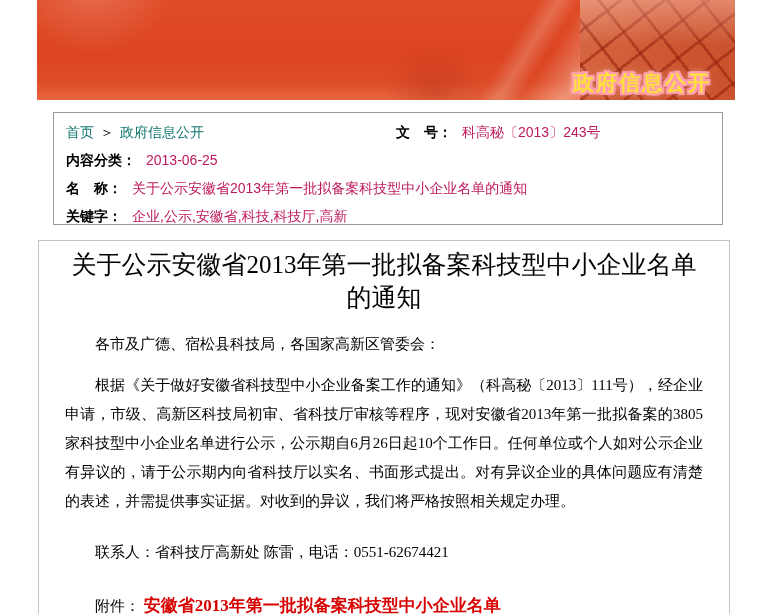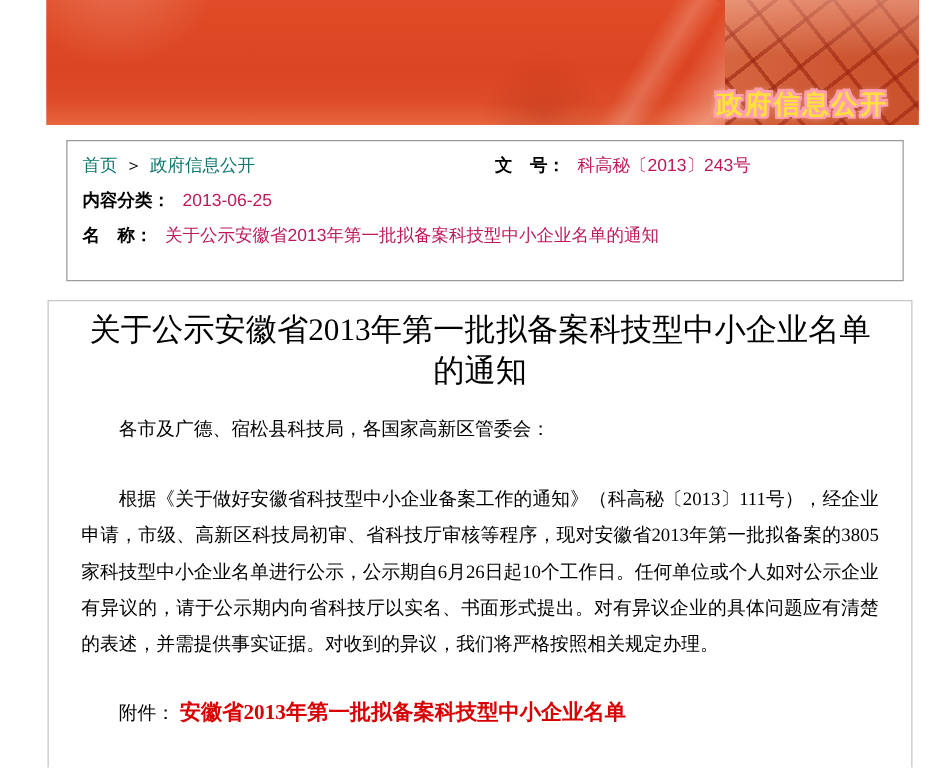--- a/index.html
+++ b/index.html
@@ -120,21 +120,21 @@
     text-align: center;
     color: #000;
   }
   .article-body p {
     margin: 0;
     font-size: 15px;
     line-height: 29px;
     text-indent: 2em;
     text-align: justify;
   }
-  .article-body .salutation { margin-bottom: 27px; }
+  .article-body .salutation { margin-bottom: 12px; }
   .article-body .contact { margin-top: 22px; }
   .attachment-line {
     margin-top: 24px;
     font-size: 15px;
     line-height: 29px;
     text-indent: 2em;
   }
   .attachment-link {
     color: #d80000;
     font-weight: bold;
@@ -173,27 +173,32 @@
       </div>
     </div>
     <div class="meta-row">
       <span class="meta-label">内容分类：</span>
       <span class="meta-value">2013-06-25</span>
     </div>
     <div class="meta-row">
       <span class="meta-label">名　称：</span>
       <span class="meta-value">关于公示安徽省2013年第一批拟备案科技型中小企业名单的通知</span>
     </div>
+    <div class="meta-row">
+      <span class="meta-label">关键字：</span>
+      <span class="meta-value">企业,公示,安徽省,科技,科技厅,高新</span>
+    </div>
   </div>
 
   <div class="article-box">
     <h1 class="article-title">关于公示安徽省2013年第一批拟备案科技型中小企业名单的通知</h1>
     <div class="article-body">
       <p class="salutation">各市及广德、宿松县科技局，各国家高新区管委会：</p>
       <p class="main-text">根据《关于做好安徽省科技型中小企业备案工作的通知》（科高秘〔2013〕111号），经企业申请，市级、高新区科技局初审、省科技厅审核等程序，现对安徽省2013年第一批拟备案的3805家科技型中小企业名单进行公示，公示期自6月26日起10个工作日。任何单位或个人如对公示企业有异议的，请于公示期内向省科技厅以实名、书面形式提出。对有异议企业的具体问题应有清楚的表述，并需提供事实证据。对收到的异议，我们将严格按照相关规定办理。</p>
+      <p class="contact">联系人：省科技厅高新处 陈雷，电话：0551-62674421</p>
     </div>
     <div class="attachment-line">
       <span>附件：</span>
       <a class="attachment-link">安徽省2013年第一批拟备案科技型中小企业名单</a>
     </div>
   </div>
 
 </div>
 
 </body></html>

